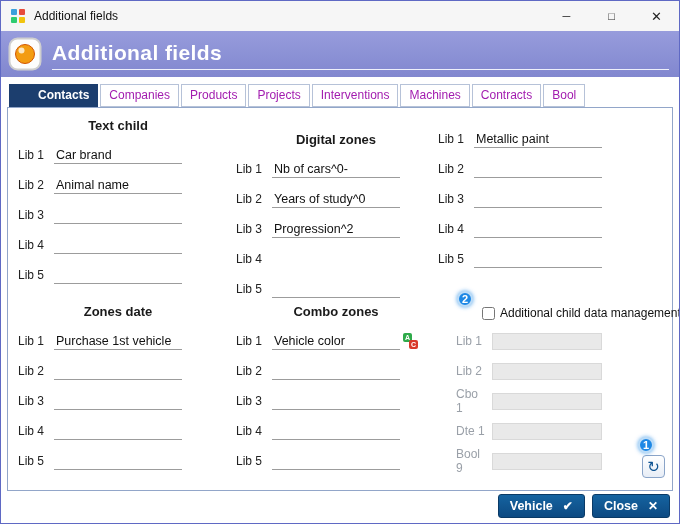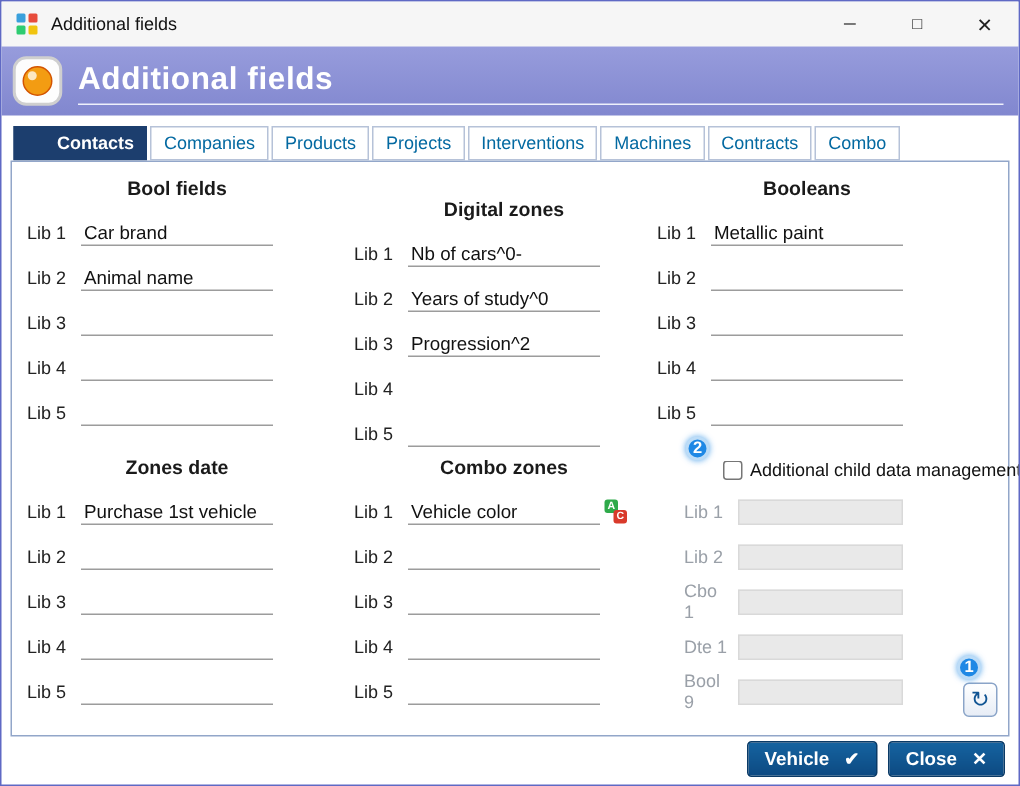--- a/index.html
+++ b/index.html
@@ -26,21 +26,21 @@
   .winbtn.close { font-size:13px; }
 
   
   .header { height:46px; background:linear-gradient(180deg,#979cdc 0%, #8187cf 100%); display:flex; align-items:center; padding:0 10px 0 7px; }
   .hicon { flex:0 0 auto; }
   .titlewrap { flex:1; margin-left:10px; border-bottom:1px solid #eef0fb; padding-bottom:4px; margin-top:3px; }
   .big-title { font-size:21px; font-weight:bold; color:#fff; letter-spacing:.4px; }
 
   
   .tabs { display:flex; gap:2px; margin:7px 6px 0 8px; }
-  .tab { background:#fff; border:1px solid #b6c2d8; padding:3px 8px 4px; font-size:12px; color:#0369a1; white-space:nowrap; }
+  .tab { background:#fff; border:1px solid #b6c2d8; padding:3px 8px 4px; font-size:12px; color:#a21caf; white-space:nowrap; }
   .tab.selected { background:#1c3e6e; border-color:#1c3e6e; color:#fff; font-weight:bold;padding-left:28px; }
 
   
   .content { position:relative; margin:0 6px; border:1px solid #92a6c9; height:384px; background:#fff; }
 
   .group { position:absolute; width:214px; }
   .gt { font-size:13px; font-weight:bold; color:#1a1a1a; text-align:center; margin-left:36px; width:128px; height:16px; }
   .grows { margin-top:6px; }
   .frow { display:flex; align-items:center; height:30px; }
   .frow .lbl { width:36px; font-size:12px; color:#222; flex:0 0 auto; }
@@ -116,27 +116,27 @@
   </div>
 
   <div class="tabs">
     <div class="tab selected">Contacts</div>
     <div class="tab">Companies</div>
     <div class="tab">Products</div>
     <div class="tab">Projects</div>
     <div class="tab">Interventions</div>
     <div class="tab">Machines</div>
     <div class="tab">Contracts</div>
-    <div class="tab">Combo</div>
+    <div class="tab">Bool</div>
   </div>
 
   <div class="content">
 
     <div class="group" id="g-text">
-      <div class="gt">Bool fields</div>
+      <div class="gt">Text child</div>
       <div class="grows">
         <div class="frow">
             <span class="lbl">Lib 1</span>
             <input class="uinput" value="Car brand" style="">
           </div>
         <div class="frow">
             <span class="lbl">Lib 2</span>
             <input class="uinput" value="Animal name" style="">
           </div>
         <div class="frow">
@@ -173,21 +173,20 @@
             <span class="lbl">Lib 4</span>
           </div>
         <div class="frow">
             <span class="lbl">Lib 5</span>
             <input class="uinput" value="" style="">
           </div>
       </div>
     </div>
 
     <div class="group" id="g-bool">
-      <div class="gt">Booleans</div>
       <div class="grows">
         <div class="frow">
             <span class="lbl">Lib 1</span>
             <input class="uinput" value="Metallic paint" style="">
           </div>
         <div class="frow">
             <span class="lbl">Lib 2</span>
             <input class="uinput" value="" style="">
           </div>
         <div class="frow">

